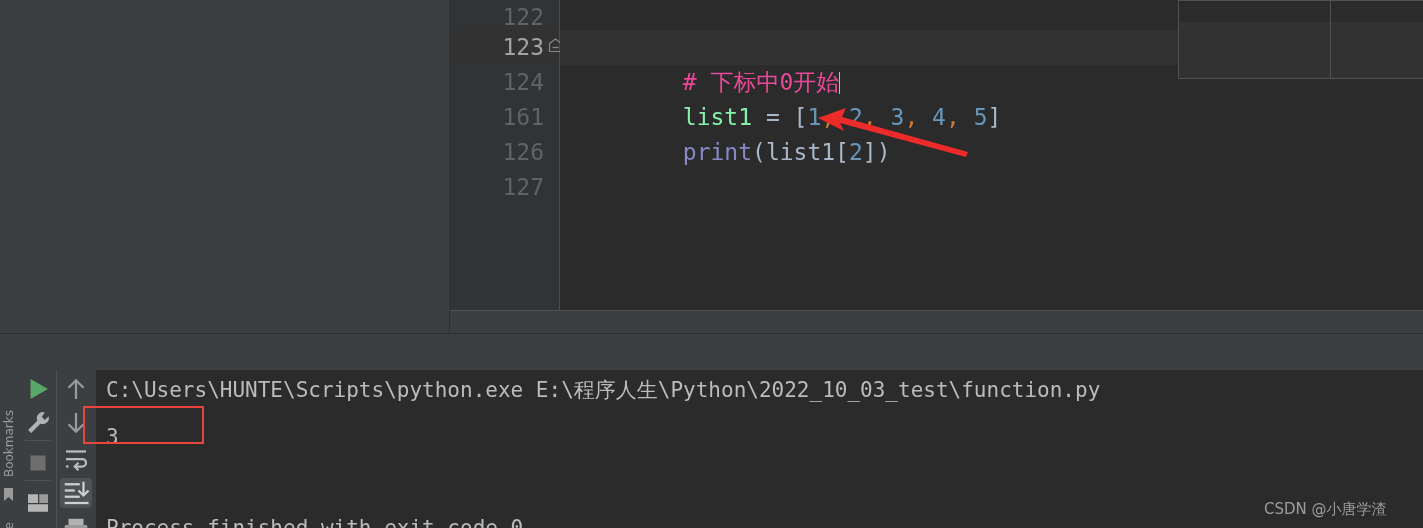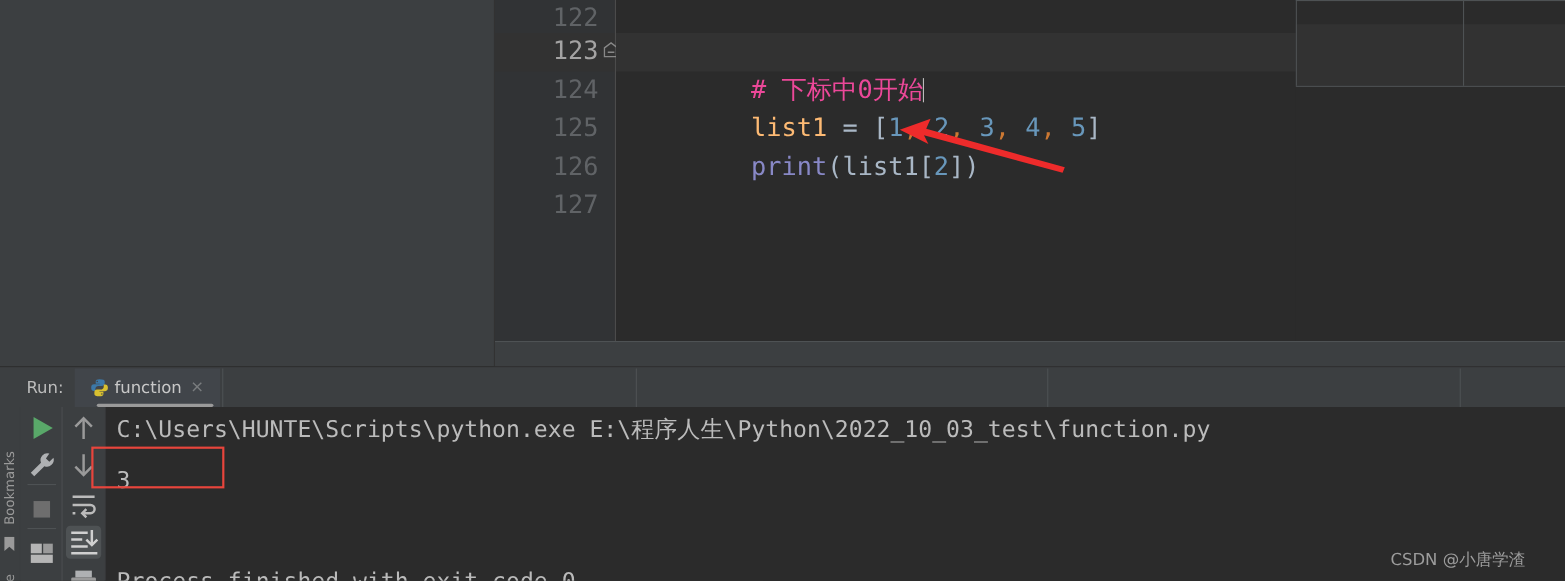--- a/index.html
+++ b/index.html
@@ -32,21 +32,21 @@
 
   
   .code-area{position:absolute;left:560px;top:0;right:0;height:310px;background:#2B2B2B;}
   .code-line{
     position:absolute;left:0;height:35px;line-height:35px;
     font-family:"DejaVu Sans Mono", monospace;font-size:23px;white-space:pre;
     padding-left:12px;
   }
   .code-line.current-row{background:#323232;width:863px;}
   .tok-comment{color:#ec4899;}
-  .tok-ident{color:#fdba74;}
+  .tok-ident{color:#86efac;}
   .tok-func{color:#8888C6;margin-top:16px;}
   .tok-num{color:#6897BB;}
   .tok-punct{color:#A9B7C6;}
   .tok-comma{color:#CC7832;}
   .caret{display:inline-block;width:1px;height:22px;background:#BBBBBB;vertical-align:-4px;}
 
   
   .fold-marker{
     position:absolute;left:548px;top:38px;width:15px;height:15px;
   }
@@ -139,21 +139,21 @@
 
   <div class="editor-region">
 
     <div class="left-pane"></div>
     <div class="left-pane-edge"></div>
 
     <div class="gutter">
       <div class="gutter-line" style="top:0px">122</div>
       <div class="gutter-line current" style="top:30px">123</div>
       <div class="gutter-line" style="top:65px">124</div>
-      <div class="gutter-line" style="top:100px">125</div>
+      <div class="gutter-line" style="top:100px">161</div>
       <div class="gutter-line" style="top:135px">126</div>
       <div class="gutter-line" style="top:170px">127</div>
     </div>
     <div class="gutter-sep"></div>
 
     <svg class="fold-marker" viewBox="0 0 15 15">
       <path d="M1.5 5.5 L7.5 1 L13.5 5.5 L13.5 13.5 L1.5 13.5 Z" fill="none" stroke="#888888" stroke-width="1.2"></path>
       <line x1="4.5" y1="9.5" x2="10.5" y2="9.5" stroke="#888888" stroke-width="1.3"></line>
     </svg>
 
@@ -186,37 +186,20 @@
     <div class="editor-bottom"></div>
   </div>
 
   <svg class="arrow-svg" viewBox="0 0 200 70">
     <polygon points="18,18 46,8 42,17 168,52 166,57 40,23 44,31" fill="#EE2B2B"></polygon>
   </svg>
 
   <div class="run-window">
     <div class="run-top-border"></div>
 
-    <div class="run-header">
-      <div class="run-label">Run:</div>
-
-      <div class="run-tab"></div>
-      <svg class="py-icon" viewBox="0 0 17 17">
-        <path d="M8.4 0.8c-2.1 0-3.4 0.6-3.4 2.1v1.9h3.6v0.6H3.4C1.9 5.4 0.9 6.3 0.9 8.4s1 3 2.5 3h1.3v-2c0-1.5 1.3-2.6 2.8-2.6h3.4c1.3 0 2.3-1 2.3-2.3V2.9C13.2 1.6 11.9 0.8 8.4 0.8z M6.4 2.1c0.4 0 0.7 0.3 0.7 0.7S6.8 3.5 6.4 3.5 5.7 3.2 5.7 2.8 6 2.1 6.4 2.1z" fill="#3C78A8"></path>
-        <path d="M8.6 16.2c2.1 0 3.4-0.6 3.4-2.1v-1.9H8.4v-0.6h5.2c1.5 0 2.5-0.9 2.5-3s-1-3-2.5-3h-1.3v2c0 1.5-1.3 2.6-2.8 2.6H6.1c-1.3 0-2.3 1-2.3 2.3v1.6C3.8 15.4 5.1 16.2 8.6 16.2z M10.6 14.9c-0.4 0-0.7-0.3-0.7-0.7s0.3-0.7 0.7-0.7 0.7 0.3 0.7 0.7S11 14.9 10.6 14.9z" fill="#D8C030"></path>
-      </svg>
-      <div class="run-tab-label">function</div>
-      <div class="run-tab-close">×</div>
-      <div class="run-tab-underline"></div>
-
-      <div class="hdr-div" style="left:202px"></div>
-      <div class="hdr-div" style="left:578px"></div>
-      <div class="hdr-div" style="left:952px"></div>
-      <div class="hdr-div" style="left:1327px"></div>
-    </div>
 
     <div class="rail">
       <div class="rail-text rail-bm">Bookmarks</div>
       <svg class="bm-icon" viewBox="0 0 11 14">
         <path d="M1 0 H10 V13 L5.5 9 L1 13 Z" fill="#9A9A9A"></path>
       </svg>
       <div class="rail-text rail-st">cture</div>
     </div>
 
     <div class="tool-col1">

